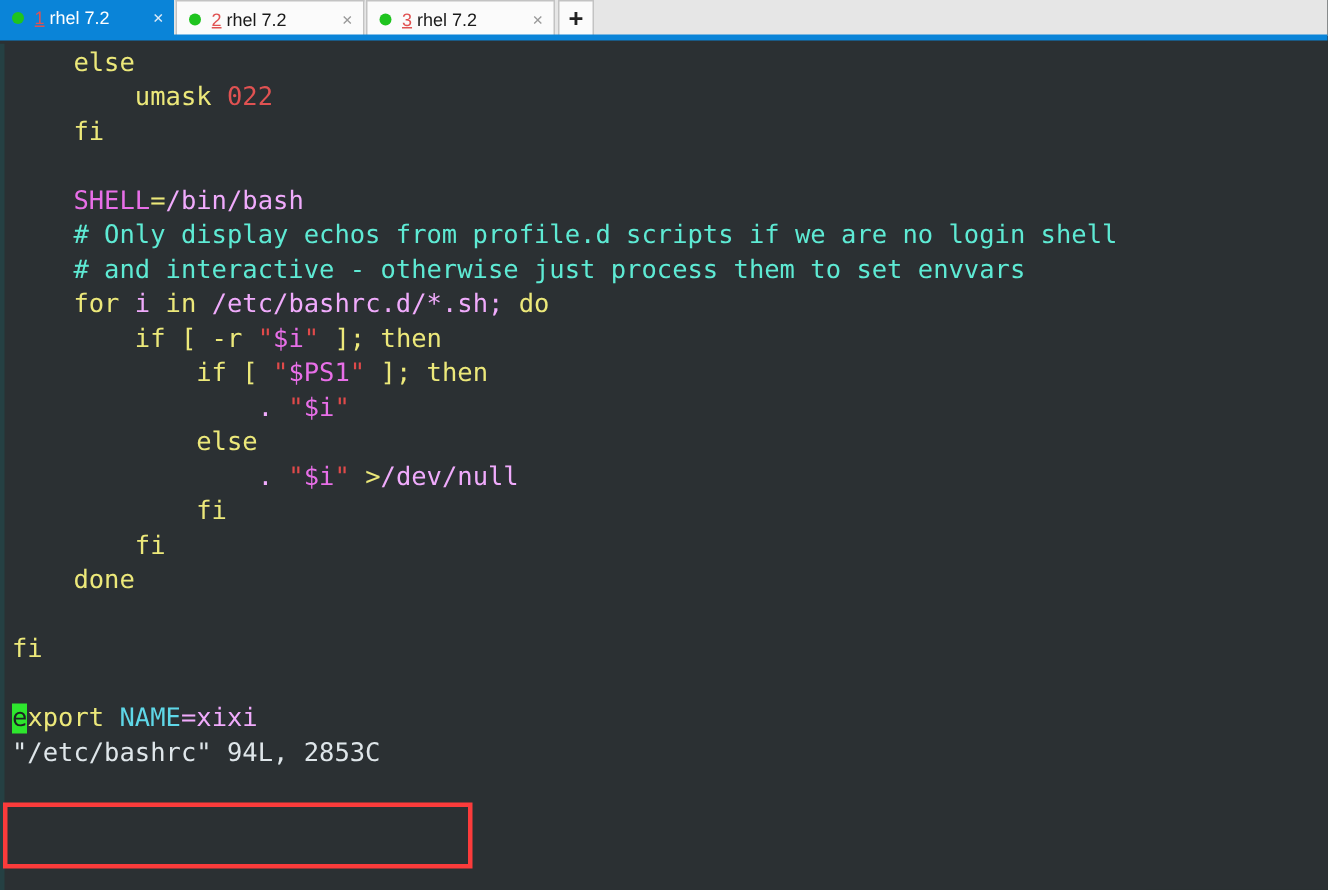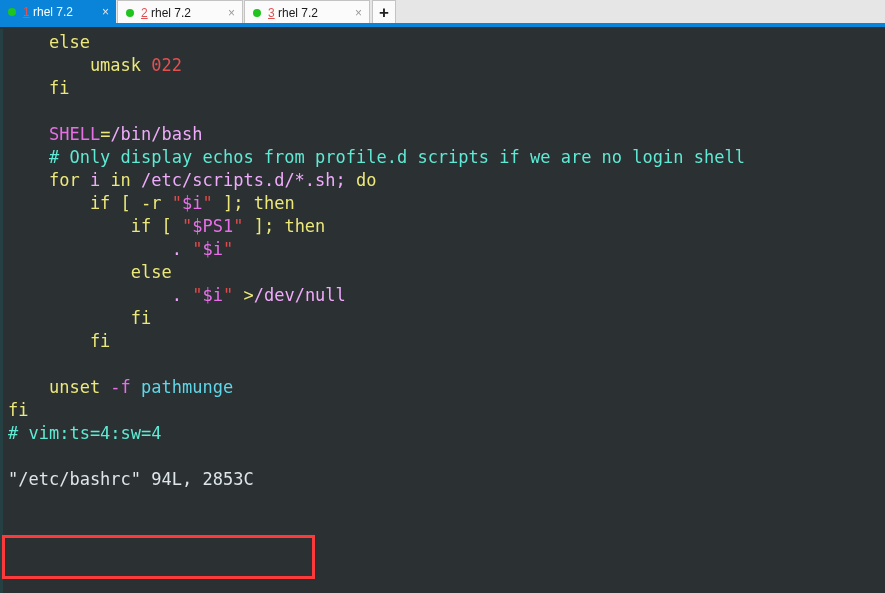--- a/index.html
+++ b/index.html
@@ -175,29 +175,30 @@
 
 <div id="terminal">
   <div id="left-gutter"></div>
   <div id="screen">
       <div class="line"><span class="kw">    else</span></div>
       <div class="line"><span class="kw">        umask </span><span class="num">022</span></div>
       <div class="line"><span class="kw">    fi</span></div>
       <div class="line"><span class="txt"></span></div>
       <div class="line"><span class="var">    SHELL</span><span class="op">=</span><span class="txt">/bin/bash</span></div>
       <div class="line"><span class="cmt">    # Only display echos from profile.d scripts if we are no login shell</span></div>
-      <div class="line"><span class="kw">    for </span><span class="txt">i </span><span class="kw">in </span><span class="txt">/etc/scripts.d/*.sh; </span><span class="kw">do</span></div>
+      <div class="line"><span class="cmt">    # and interactive - otherwise just process them to set envvars</span></div>
+      <div class="line"><span class="kw">    for </span><span class="txt">i </span><span class="kw">in </span><span class="txt">/etc/bashrc.d/*.sh; </span><span class="kw">do</span></div>
       <div class="line"><span class="kw">        if [ -r </span><span class="str">"</span><span class="var">$i</span><span class="str">"</span><span class="kw"> ]; then</span></div>
       <div class="line"><span class="kw">            if [ </span><span class="str">"</span><span class="var">$PS1</span><span class="str">"</span><span class="kw"> ]; then</span></div>
       <div class="line"><span class="txt">                . </span><span class="str">"</span><span class="var">$i</span><span class="str">"</span></div>
       <div class="line"><span class="kw">            else</span></div>
       <div class="line"><span class="txt">                . </span><span class="str">"</span><span class="var">$i</span><span class="str">"</span><span class="op"> &gt;</span><span class="txt">/dev/null</span></div>
       <div class="line"><span class="kw">            fi</span></div>
       <div class="line"><span class="kw">        fi</span></div>
+      <div class="line"><span class="kw">    done</span></div>
       <div class="line"><span class="txt"></span></div>
-      <div class="line"><span class="kw">    unset </span><span class="var">-f </span><span class="idn">pathmunge</span></div>
       <div class="line"><span class="kw">fi</span></div>
-      <div class="line"><span class="cmt"># vim:ts=4:sw=4</span></div>
       <div class="line"><span class="txt"></span></div>
+      <div class="line"><span class="cursor">e</span><span class="kw">xport </span><span class="idn">NAME</span><span class="txt">=xixi</span></div>
       <div class="line"><span class="wht">"/etc/bashrc" 94L, 2853C</span></div>
     </div>
   <div id="redbox"></div>
 </div>
 
 </body></html>

